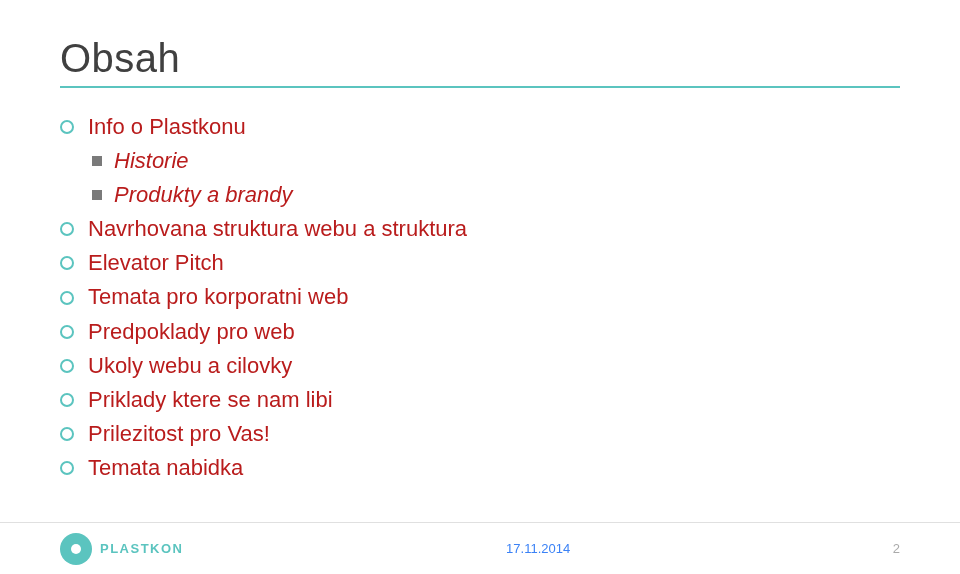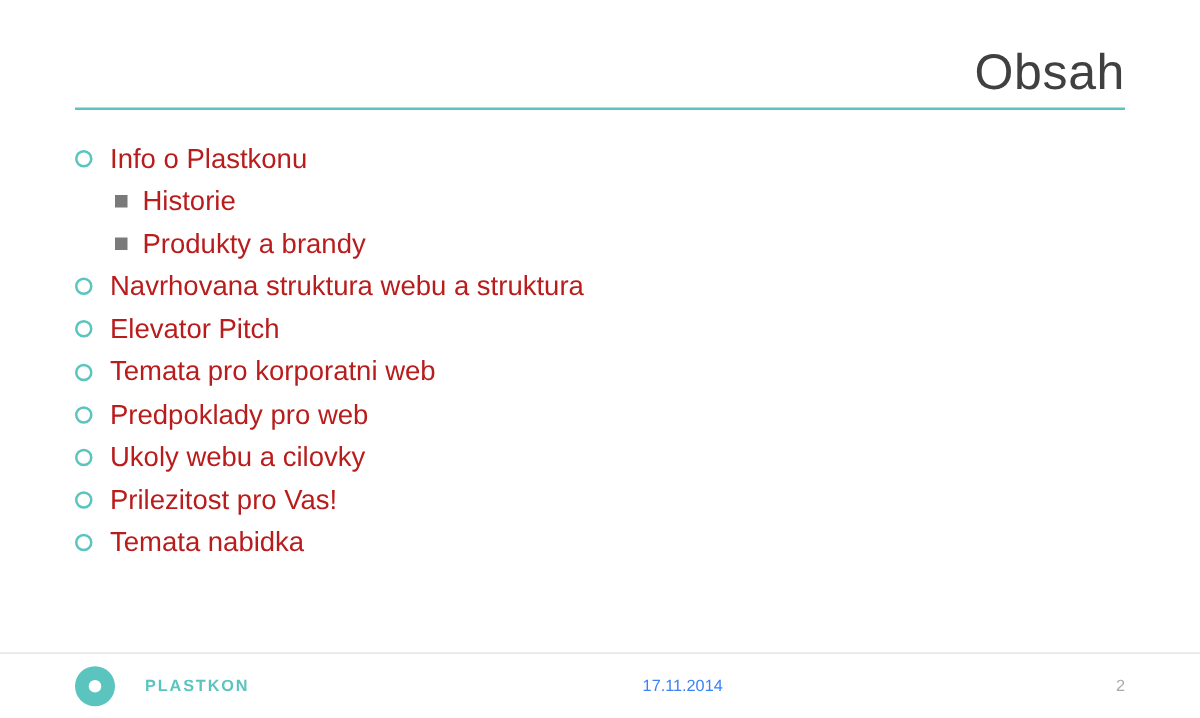--- a/index.html
+++ b/index.html
@@ -1,15 +1,15 @@
 <!DOCTYPE html>
 <html><head>
   <meta charset="utf-8">
   <style>
-    * { margin: 0; padding: 0; box-sizing: border-box; text-align: right; }
+    * { margin: 0; padding: 0; box-sizing: border-box; }
 
     body {
       width: 960px;
       height: 574px;
       background: #ffffff;
       font-family: 'Segoe UI', Arial, sans-serif;
       overflow: hidden;
       position: relative;
     }
 
@@ -70,40 +70,41 @@
       width: 10px;
       height: 10px;
       background: #7a7a7a;
       margin-right: 12px;
       margin-left: 32px;
       flex-shrink: 0;
     }
 
     .sub-item {
       font-size: 21px;
+      font-style: italic;
     }
 
     
     .footer {
       position: absolute;
       bottom: 0;
       left: 0;
       right: 0;
       height: 52px;
       display: flex;
       align-items: center;
       justify-content: space-between;
       padding: 0 60px;
       border-top: 1px solid #e0e0e0;
     }
 
     .logo-area {
       display: flex;
       align-items: center;
-      gap: 24px;
+      gap: 8px;
     }
 
     .logo-circle {
       width: 32px;
       height: 32px;
       border-radius: 50%;
       background: #5bc4bf;
       display: flex;
       align-items: center;
       justify-content: center;
@@ -169,20 +170,24 @@
         <span class="bullet-circle"></span>
         <span>Temata pro korporatni web</span>
       </li>
       <li class="main-item">
         <span class="bullet-circle"></span>
         <span>Predpoklady pro web</span>
       </li>
       <li class="main-item">
         <span class="bullet-circle"></span>
         <span>Ukoly webu a cilovky</span>
+      </li>
+      <li class="main-item">
+        <span class="bullet-circle"></span>
+        <span>Priklady ktere se nam libi</span>
       </li>
       <li class="main-item">
         <span class="bullet-circle"></span>
         <span>Prilezitost pro Vas!</span>
       </li>
       <li class="main-item">
         <span class="bullet-circle"></span>
         <span>Temata nabidka</span>
       </li>
     </ul>

